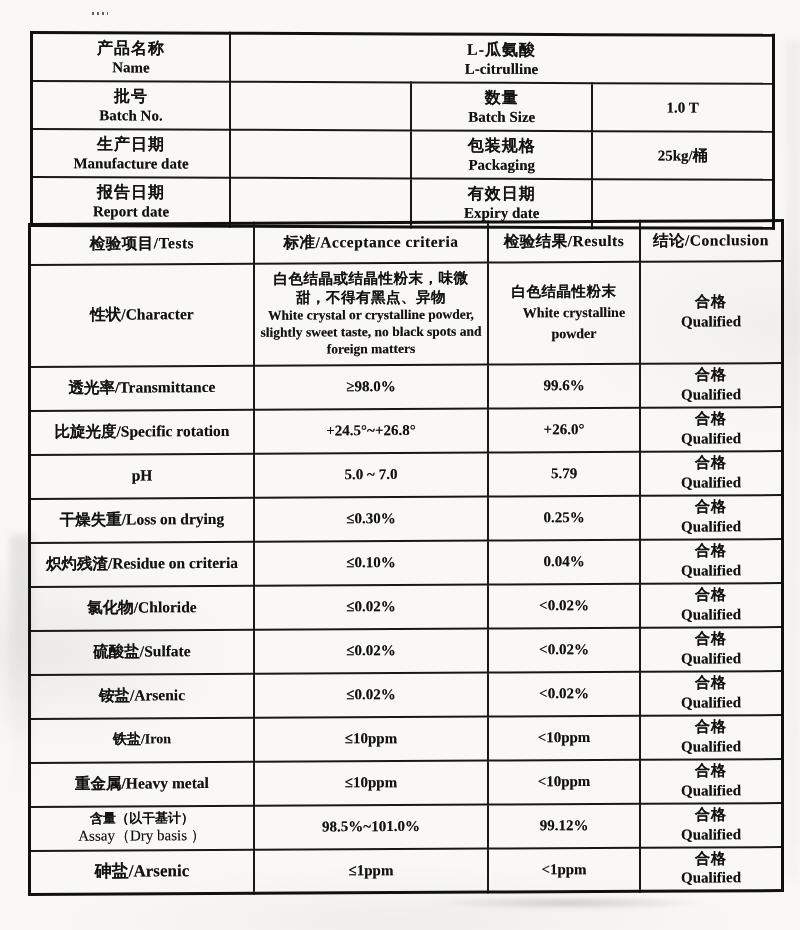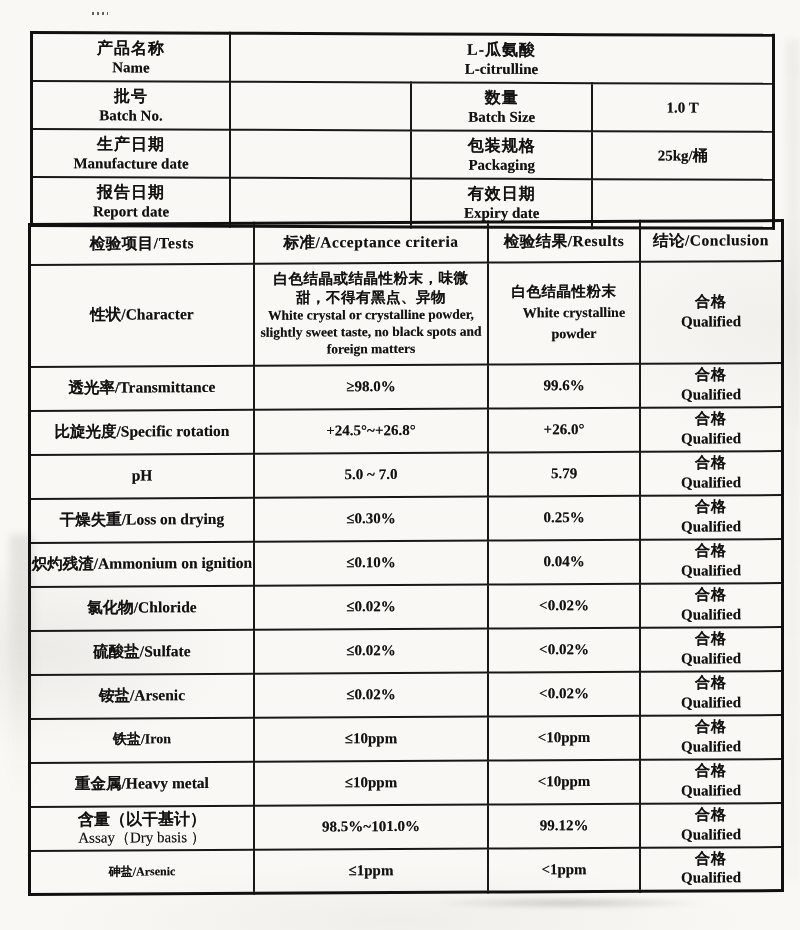--- a/index.html
+++ b/index.html
@@ -230,21 +230,21 @@
       <td class="c3 val">
         <span>0.25%</span>
       </td>
       <td class="c4 concl">
         <div class="zh">合格</div>
         <div class="en">Qualified</div>
       </td>
     </tr>
           <tr>
       <td class="c1">
-        <div class="en" style="font-size:15.5px">炽灼残渣/Ammonium on ignition</div>
+        <div class="en" style="font-size:15.5px">炽灼残渣/Residue on criteria</div>
 
       </td>
       <td class="c2 val">
         <span>≤0.10%</span>
       </td>
       <td class="c3 val">
         <span>0.04%</span>
       </td>
       <td class="c4 concl">
         <div class="zh">合格</div>
@@ -326,37 +326,37 @@
       <td class="c3 val">
         <span>&lt;10ppm</span>
       </td>
       <td class="c4 concl">
         <div class="zh">合格</div>
         <div class="en">Qualified</div>
       </td>
     </tr>
           <tr>
       <td class="c1">
-        <div class="en" style="font-size:16px">含量（以干基计）</div>
+        <div class="en" style="font-size:13px">含量（以干基计）</div>
         <div class="test-line2">Assay（Dry basis ）</div>
       </td>
       <td class="c2 val">
         <span>98.5%~101.0%</span>
       </td>
       <td class="c3 val">
         <span>99.12%</span>
       </td>
       <td class="c4 concl">
         <div class="zh">合格</div>
         <div class="en">Qualified</div>
       </td>
     </tr>
           <tr>
       <td class="c1">
-        <div class="en" style="font-size:12px">砷盐/Arsenic</div>
+        <div class="en" style="font-size:17px">砷盐/Arsenic</div>
 
       </td>
       <td class="c2 val">
         <span>≤1ppm</span>
       </td>
       <td class="c3 val">
         <span>&lt;1ppm</span>
       </td>
       <td class="c4 concl">
         <div class="zh">合格</div>

